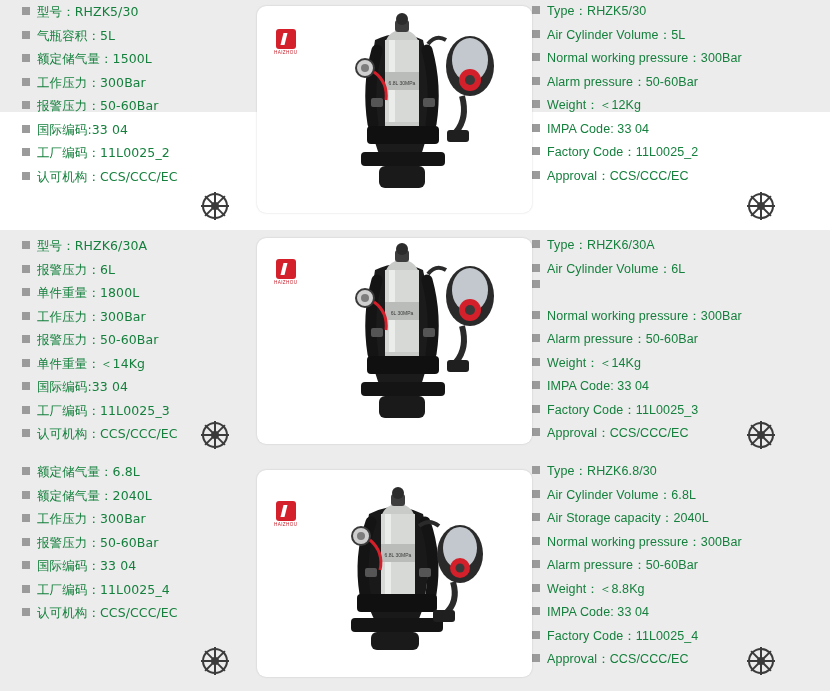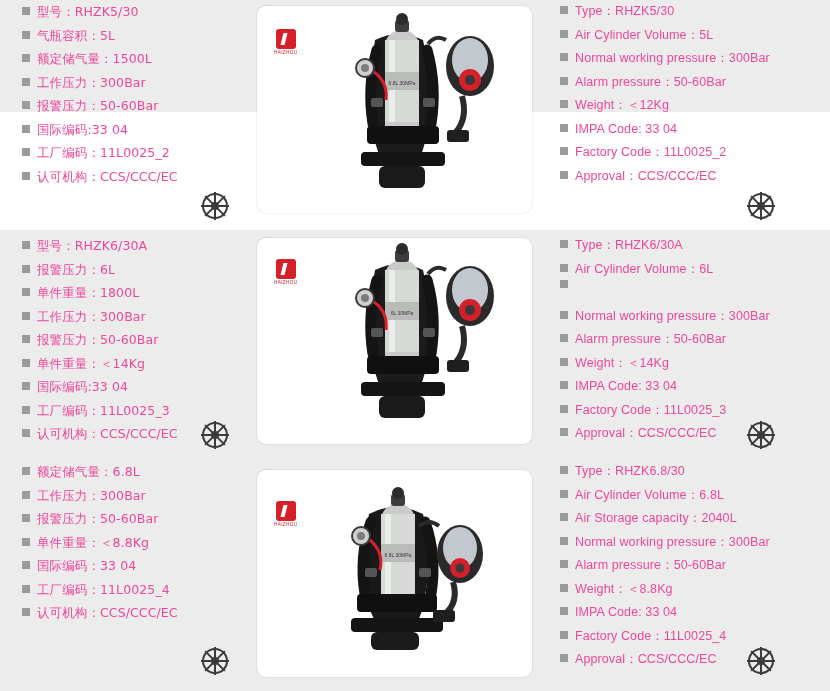--- a/index.html
+++ b/index.html
@@ -37,40 +37,40 @@
   .pb3 { top: 458px; height: 233px; }
 
   
   .spec-col {
     position: absolute;
     top: 0;
     font-size: 12.5px;
     line-height: 23.5px;
   }
   .spec-col.left  { left: 22px;  width: 235px; }
-  .spec-col.right { left: 560px; width: 270px; }
+  .spec-col.right { left: 532px; width: 270px; }
 
   .spec-row {
     display: flex;
     align-items: baseline;
     height: 23.5px;
     white-space: nowrap;
   }
   .bullet {
     display: inline-block;
     width: 8px;
     height: 8px;
     background: #9b9b9b;
     margin-right: 7px;
     flex: 0 0 auto;
     position: relative;
     top: -1px;
   }
   .spec-text {
-    color: #ec4899;
+    color: #15803d;
     letter-spacing: 0.1px;
   }
   .spec-col.left .spec-text {
     font-family: "DejaVu Sans", "Liberation Sans", sans-serif;
     font-size: 12.5px;
   }
   .spec-col.right .spec-text {
     font-family: "Liberation Sans", sans-serif;
     font-size: 12.5px;
   }
@@ -426,29 +426,29 @@
 
 <div class="product-block pb3">
 
   <div class="spec-col left" style="top:2px;">
     <div class="spec-row">
         <span class="bullet"></span>
         <span class="spec-text">额定储气量：6.8L</span>
       </div>
     <div class="spec-row">
         <span class="bullet"></span>
+        <span class="spec-text">额定储气量：2040L</span>
+      </div>
+    <div class="spec-row">
+        <span class="bullet"></span>
         <span class="spec-text">工作压力：300Bar</span>
       </div>
     <div class="spec-row">
         <span class="bullet"></span>
         <span class="spec-text">报警压力：50-60Bar</span>
-      </div>
-    <div class="spec-row">
-        <span class="bullet"></span>
-        <span class="spec-text">单件重量：＜8.8Kg</span>
       </div>
     <div class="spec-row">
         <span class="bullet"></span>
         <span class="spec-text">国际编码：33 04</span>
       </div>
     <div class="spec-row">
         <span class="bullet"></span>
         <span class="spec-text">工厂编码：11L0025_4</span>
       </div>
     <div class="spec-row">

